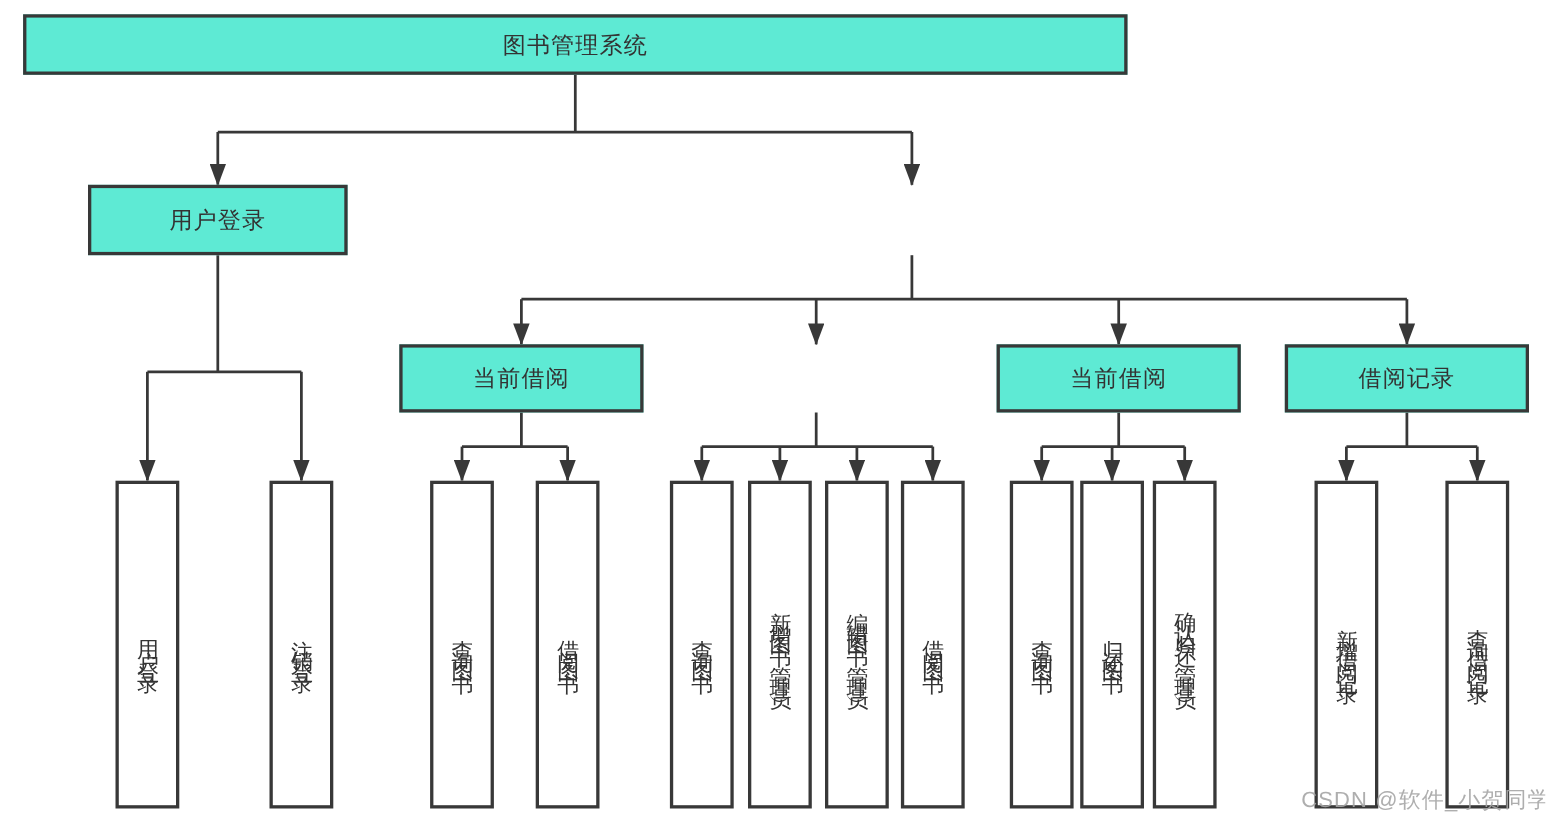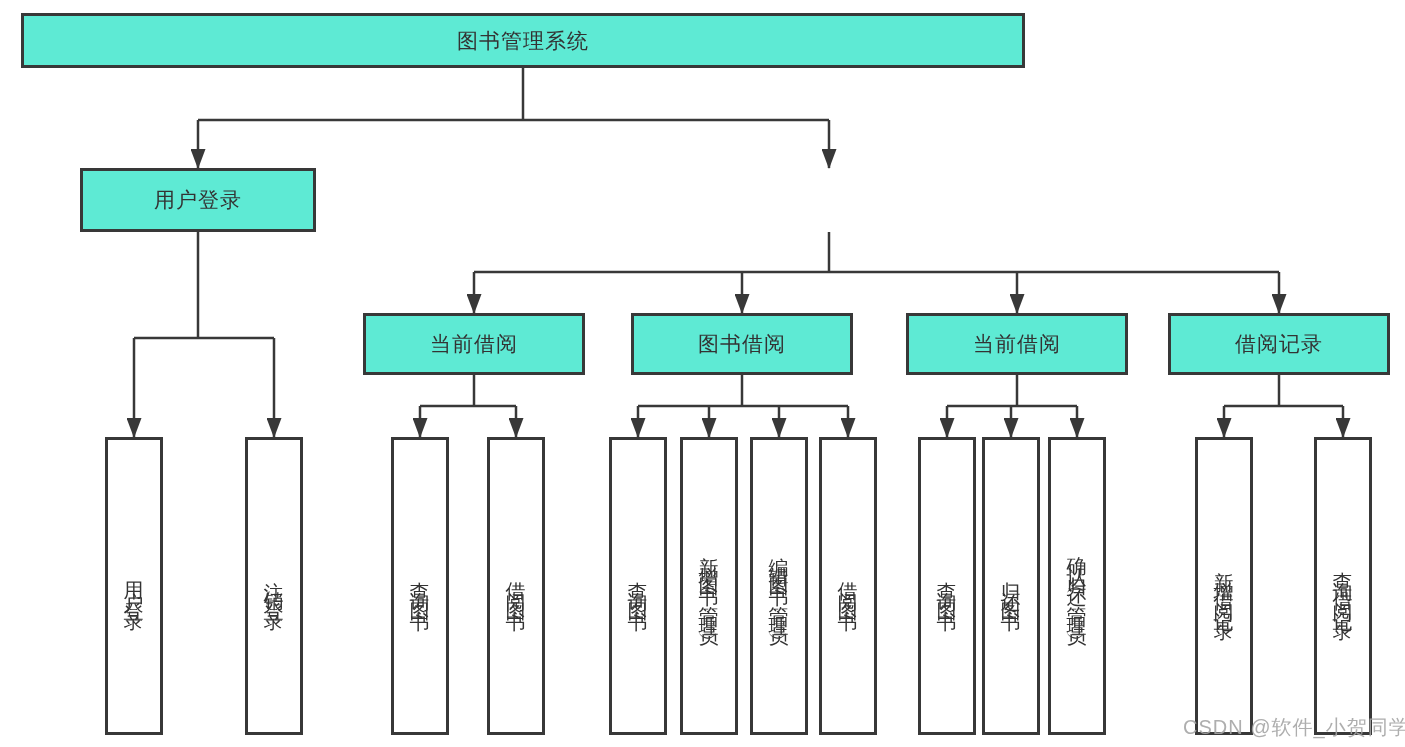--- a/index.html
+++ b/index.html
@@ -102,21 +102,20 @@
       <path d="M1224,406 V437" marker-end="url(#arw)"></path>
       <path d="M1343,406 V437" marker-end="url(#arw)"></path>
     </g>
   </svg>
 
   <div class="hbox" style="left:21px; top:13px; width:1004px; height:55px;">图书管理系统</div>
 
   <div class="hbox" style="left:80px; top:168px; width:236px; height:64px;">用户登录</div>
 
   <div class="hbox" style="left:363px; top:313px; width:222px; height:62px;">当前借阅</div>
-  <div class="hbox" style="left:631px; top:313px; width:222px; height:62px;">图书借阅</div>
   <div class="hbox" style="left:906px; top:313px; width:222px; height:62px;">当前借阅</div>
   <div class="hbox" style="left:1168px; top:313px; width:222px; height:62px;">借阅记录</div>
 
   <div class="vbox" style="left:105px;">
     <span class="vtext">用户登录</span>
   </div>
   <div class="vbox" style="left:245px;">
     <span class="vtext">注销登录</span>
   </div>
 

